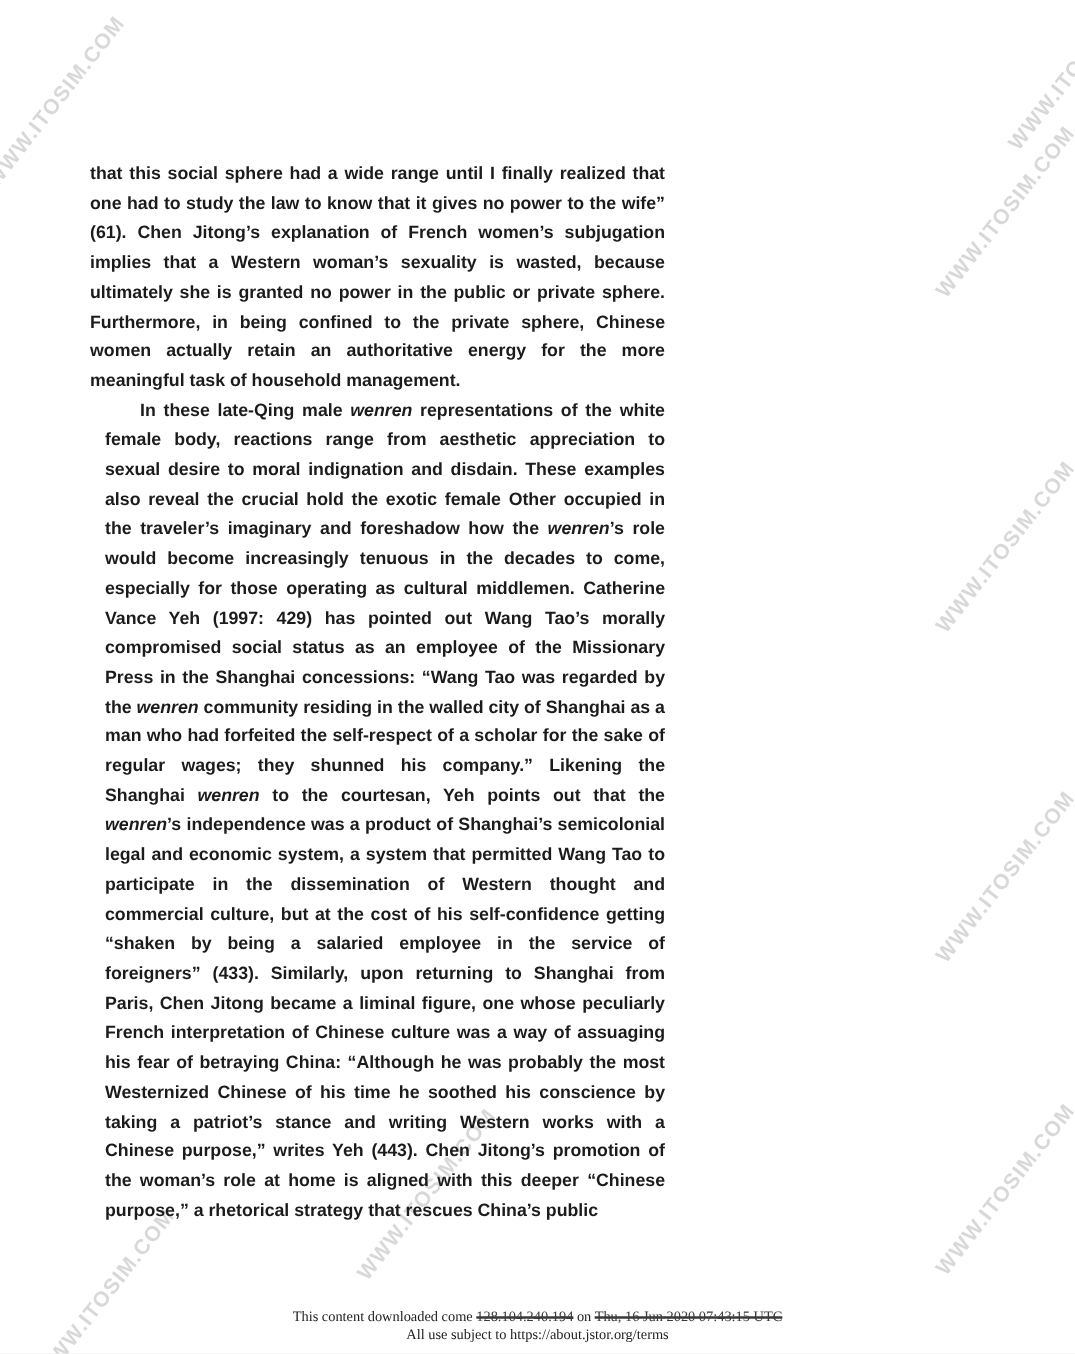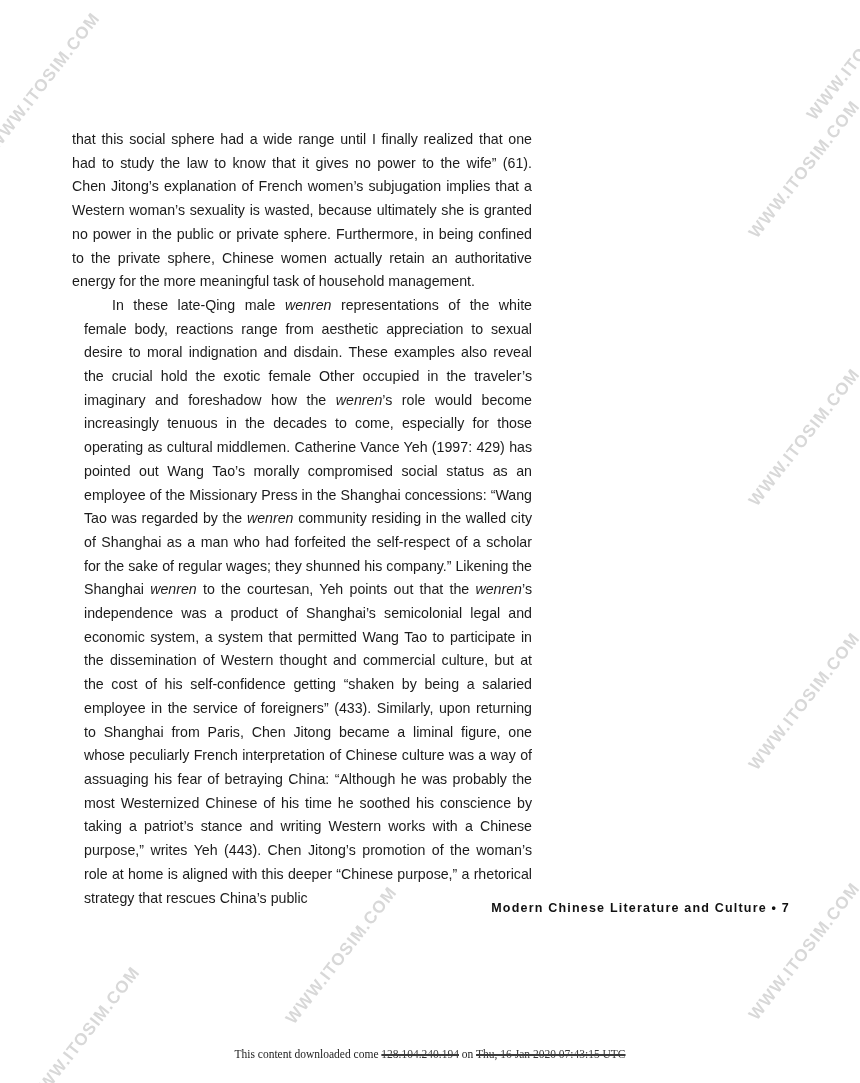--- a/index.html
+++ b/index.html
@@ -34,20 +34,21 @@
     left: 72px;
     top: 128px;
     width: 460px;
     color: #1b1b1b;
     font-size: 14.2px;
     line-height: 23.7px;
     text-align: justify;
   }
   .text-block p {
     margin: 0;
+    font-weight: bold;
   }
   .text-block p.indent {
     text-indent: 28px;
     margin-left: 12px;
   }
   .text-block em {
     font-style: italic;
   }
   .running-footer {
     position: absolute;
@@ -88,21 +89,21 @@
   <span class="watermark" style="left:745px; top:762px;">WWW.ITOSIM.COM</span>
   <span class="watermark" style="left:745px; top:1012px;">WWW.ITOSIM.COM</span>
   <span class="watermark" style="left:282px; top:1016px;">WWW.ITOSIM.COM</span>
   <span class="watermark" style="left:25px;  top:1096px;">WWW.ITOSIM.COM</span>
 
   <main class="text-block">
     <p><span>that this social sphere had a wide range until I finally realized that one had to study the law to know that it gives no power to the wife” (61). Chen Jitong’s explanation of French women’s subjugation implies that a Western woman’s sexuality is wasted, because ultimately she is granted no power in the public or private sphere. Furthermore, in being confined to the private sphere, Chinese women actually retain an authoritative energy for the more meaningful task of household management.</span></p>
     <p class="indent"><span>In these late-Qing male </span><em>wenren</em><span> representations of the white female body, reactions range from aesthetic appreciation to sexual desire to moral indignation and disdain. These examples also reveal the crucial hold the exotic female Other occupied in the traveler’s imaginary and foreshadow how the </span><em>wenren</em><span>’s role would become increasingly tenuous in the decades to come, especially for those operating as cultural middlemen. Catherine Vance Yeh (1997: 429) has pointed out Wang Tao’s morally compromised social status as an employee of the Missionary Press in the Shanghai concessions: “Wang Tao was regarded by the </span><em>wenren</em><span> community residing in the walled city of Shanghai as a man who had forfeited the self-respect of a scholar for the sake of regular wages; they shunned his company.” Likening the Shanghai </span><em>wenren</em><span> to the courtesan, Yeh points out that the </span><em>wenren</em><span>’s independence was a product of Shanghai’s semicolonial legal and economic system, a system that permitted Wang Tao to participate in the dissemination of Western thought and commercial culture, but at the cost of his self-confidence getting “shaken by being a salaried employee in the service of foreigners” (433). Similarly, upon returning to Shanghai from Paris, Chen Jitong became a liminal figure, one whose peculiarly French interpretation of Chinese culture was a way of assuaging his fear of betraying China: “Although he was probably the most Westernized Chinese of his time he soothed his conscience by taking a patriot’s stance and writing Western works with a Chinese purpose,” writes Yeh (443). Chen Jitong’s promotion of the woman’s role at home is aligned with this deeper “Chinese purpose,” a rhetorical strategy that rescues China’s public</span></p>
   </main>
 
-  <div class="running-footer">Modern Chinese Literature and Culture • 7</div>
 
   <div class="jstor-footer">
     <div>
-      <span>This content downloaded come </span><span class="redacted">128.104.240.194</span><span> on </span><span class="redacted">Thu, 16 Jan 2020 07:43:15 UTC</span>
+      <span>This content downloaded come </span><span class="redacted">128.104.240.194</span><span> on </span><span class="redacted">Thu, 16 Jun 2020 07:43:15 UTC</span>
     </div>
+    <div>All use subject to https://about.jstor.org/terms</div>
   </div>
 
 </div>
 
 </body></html>

